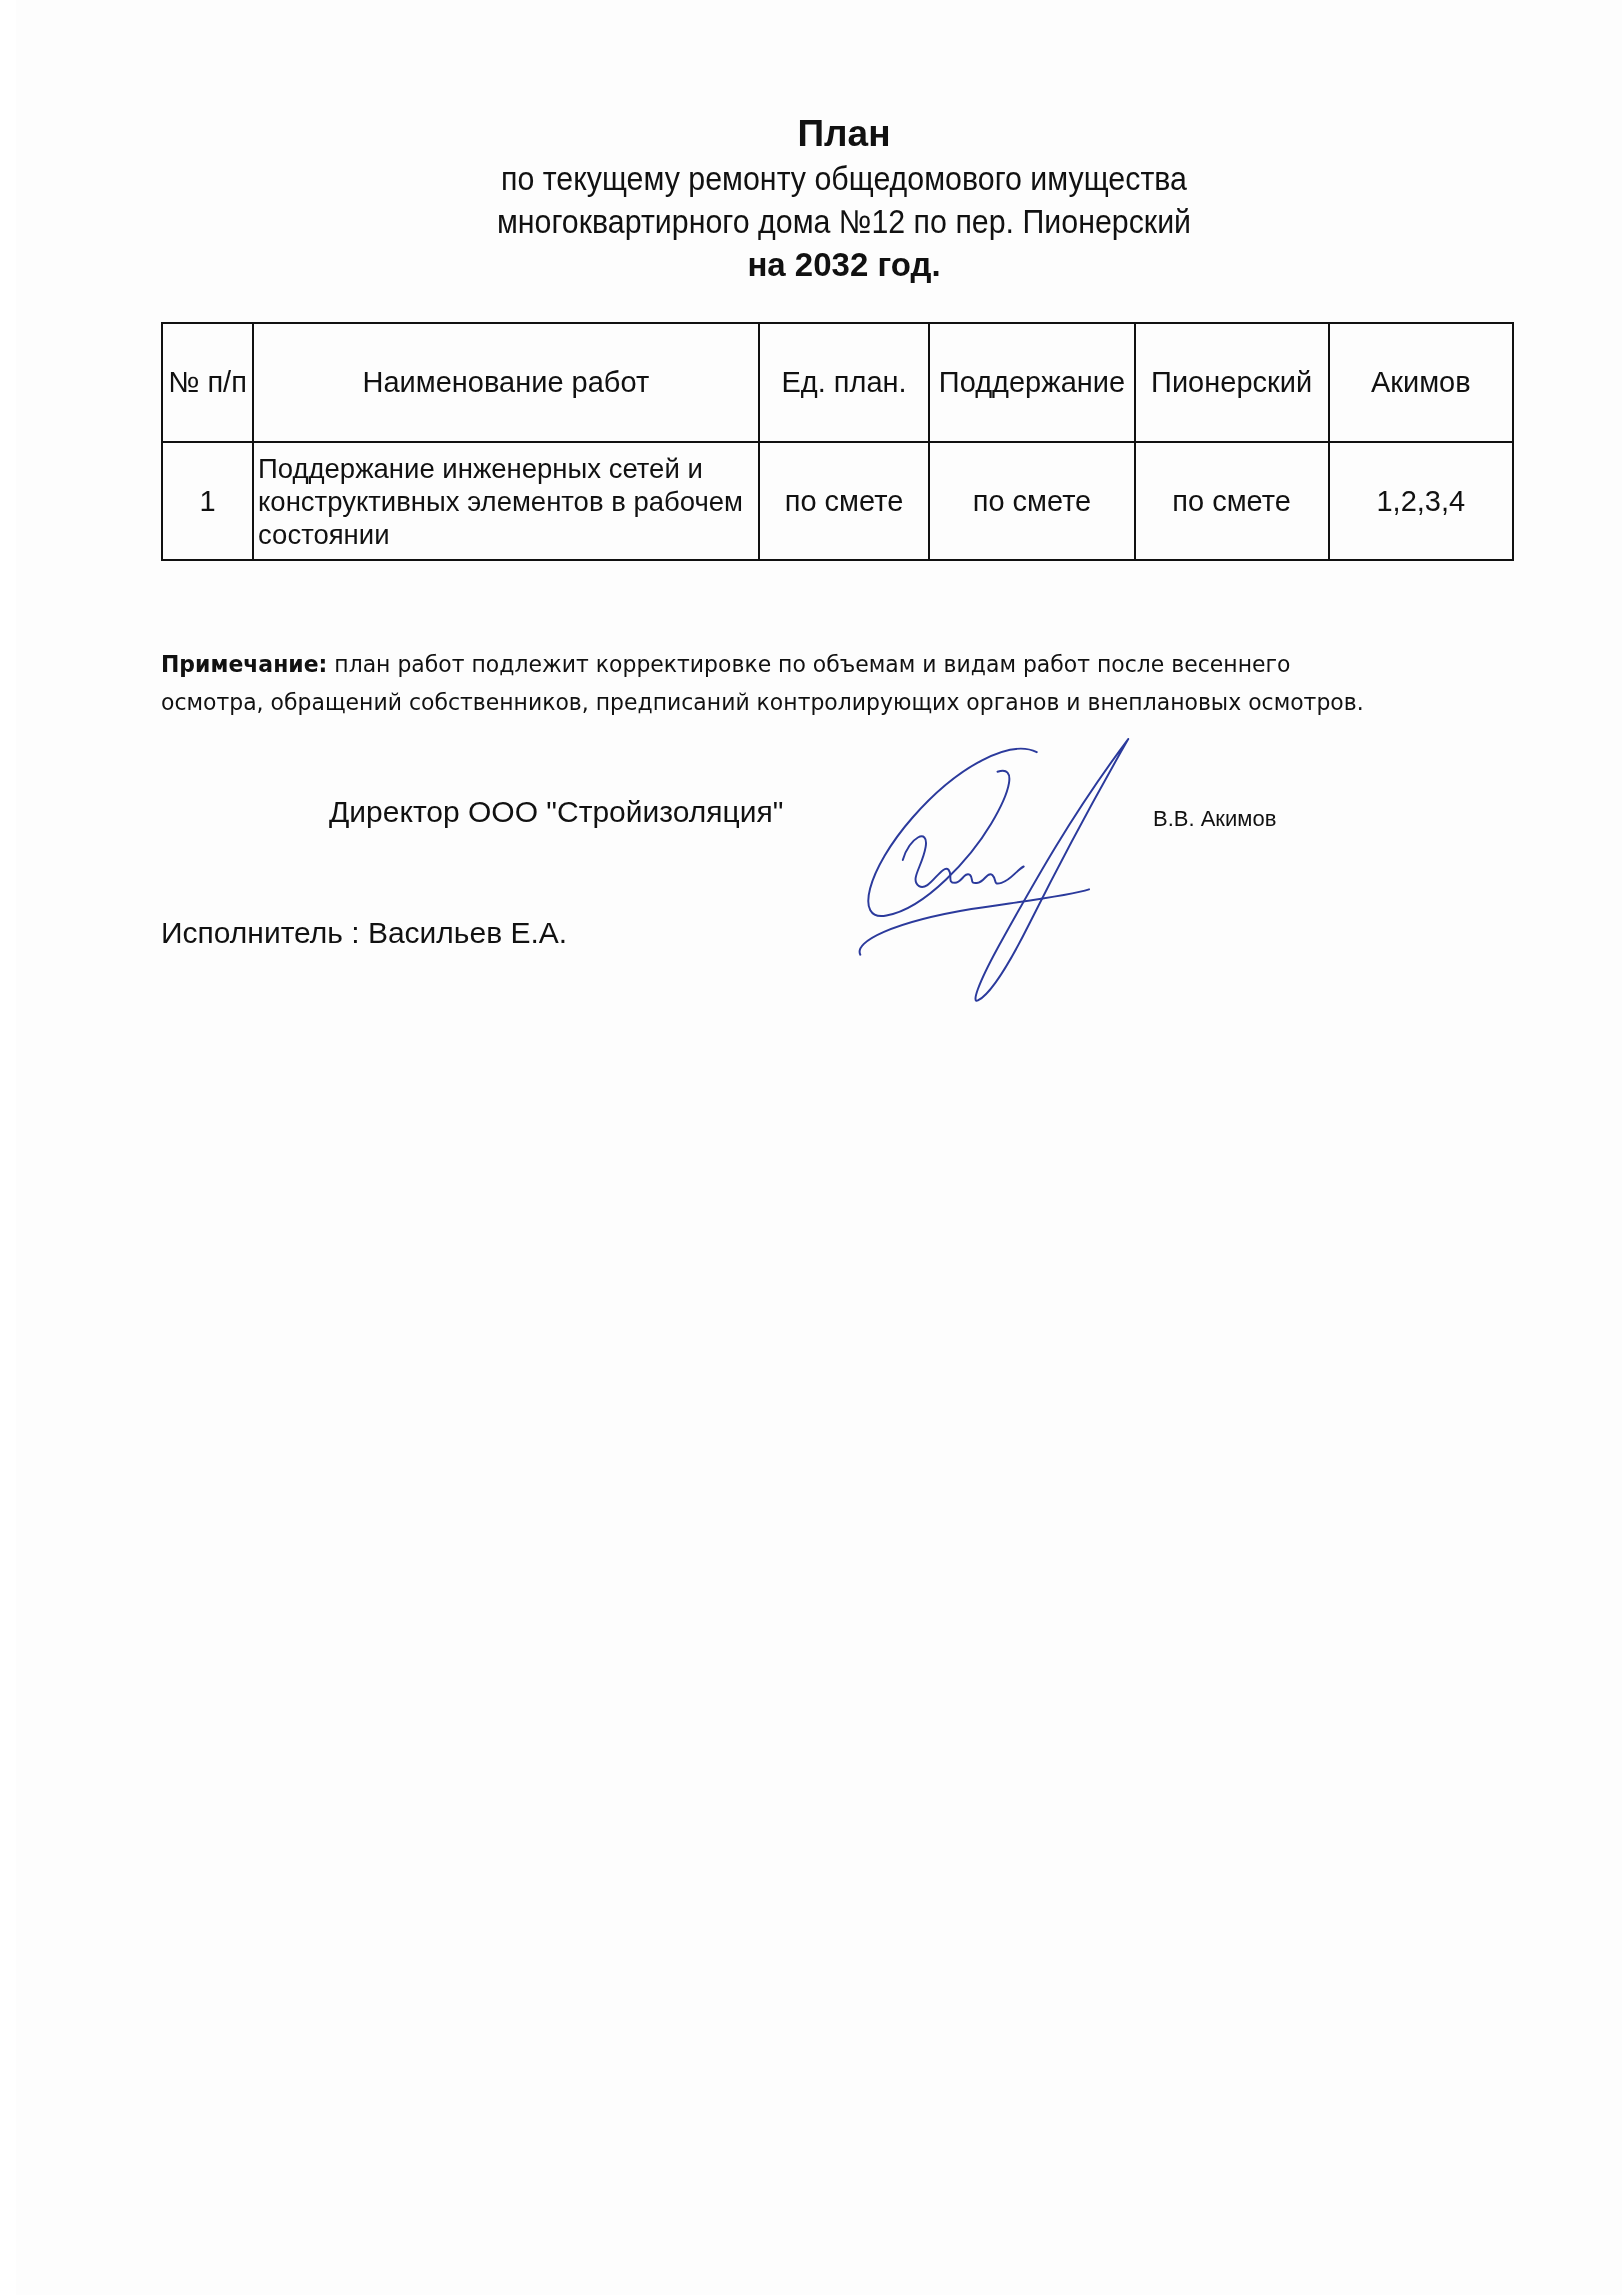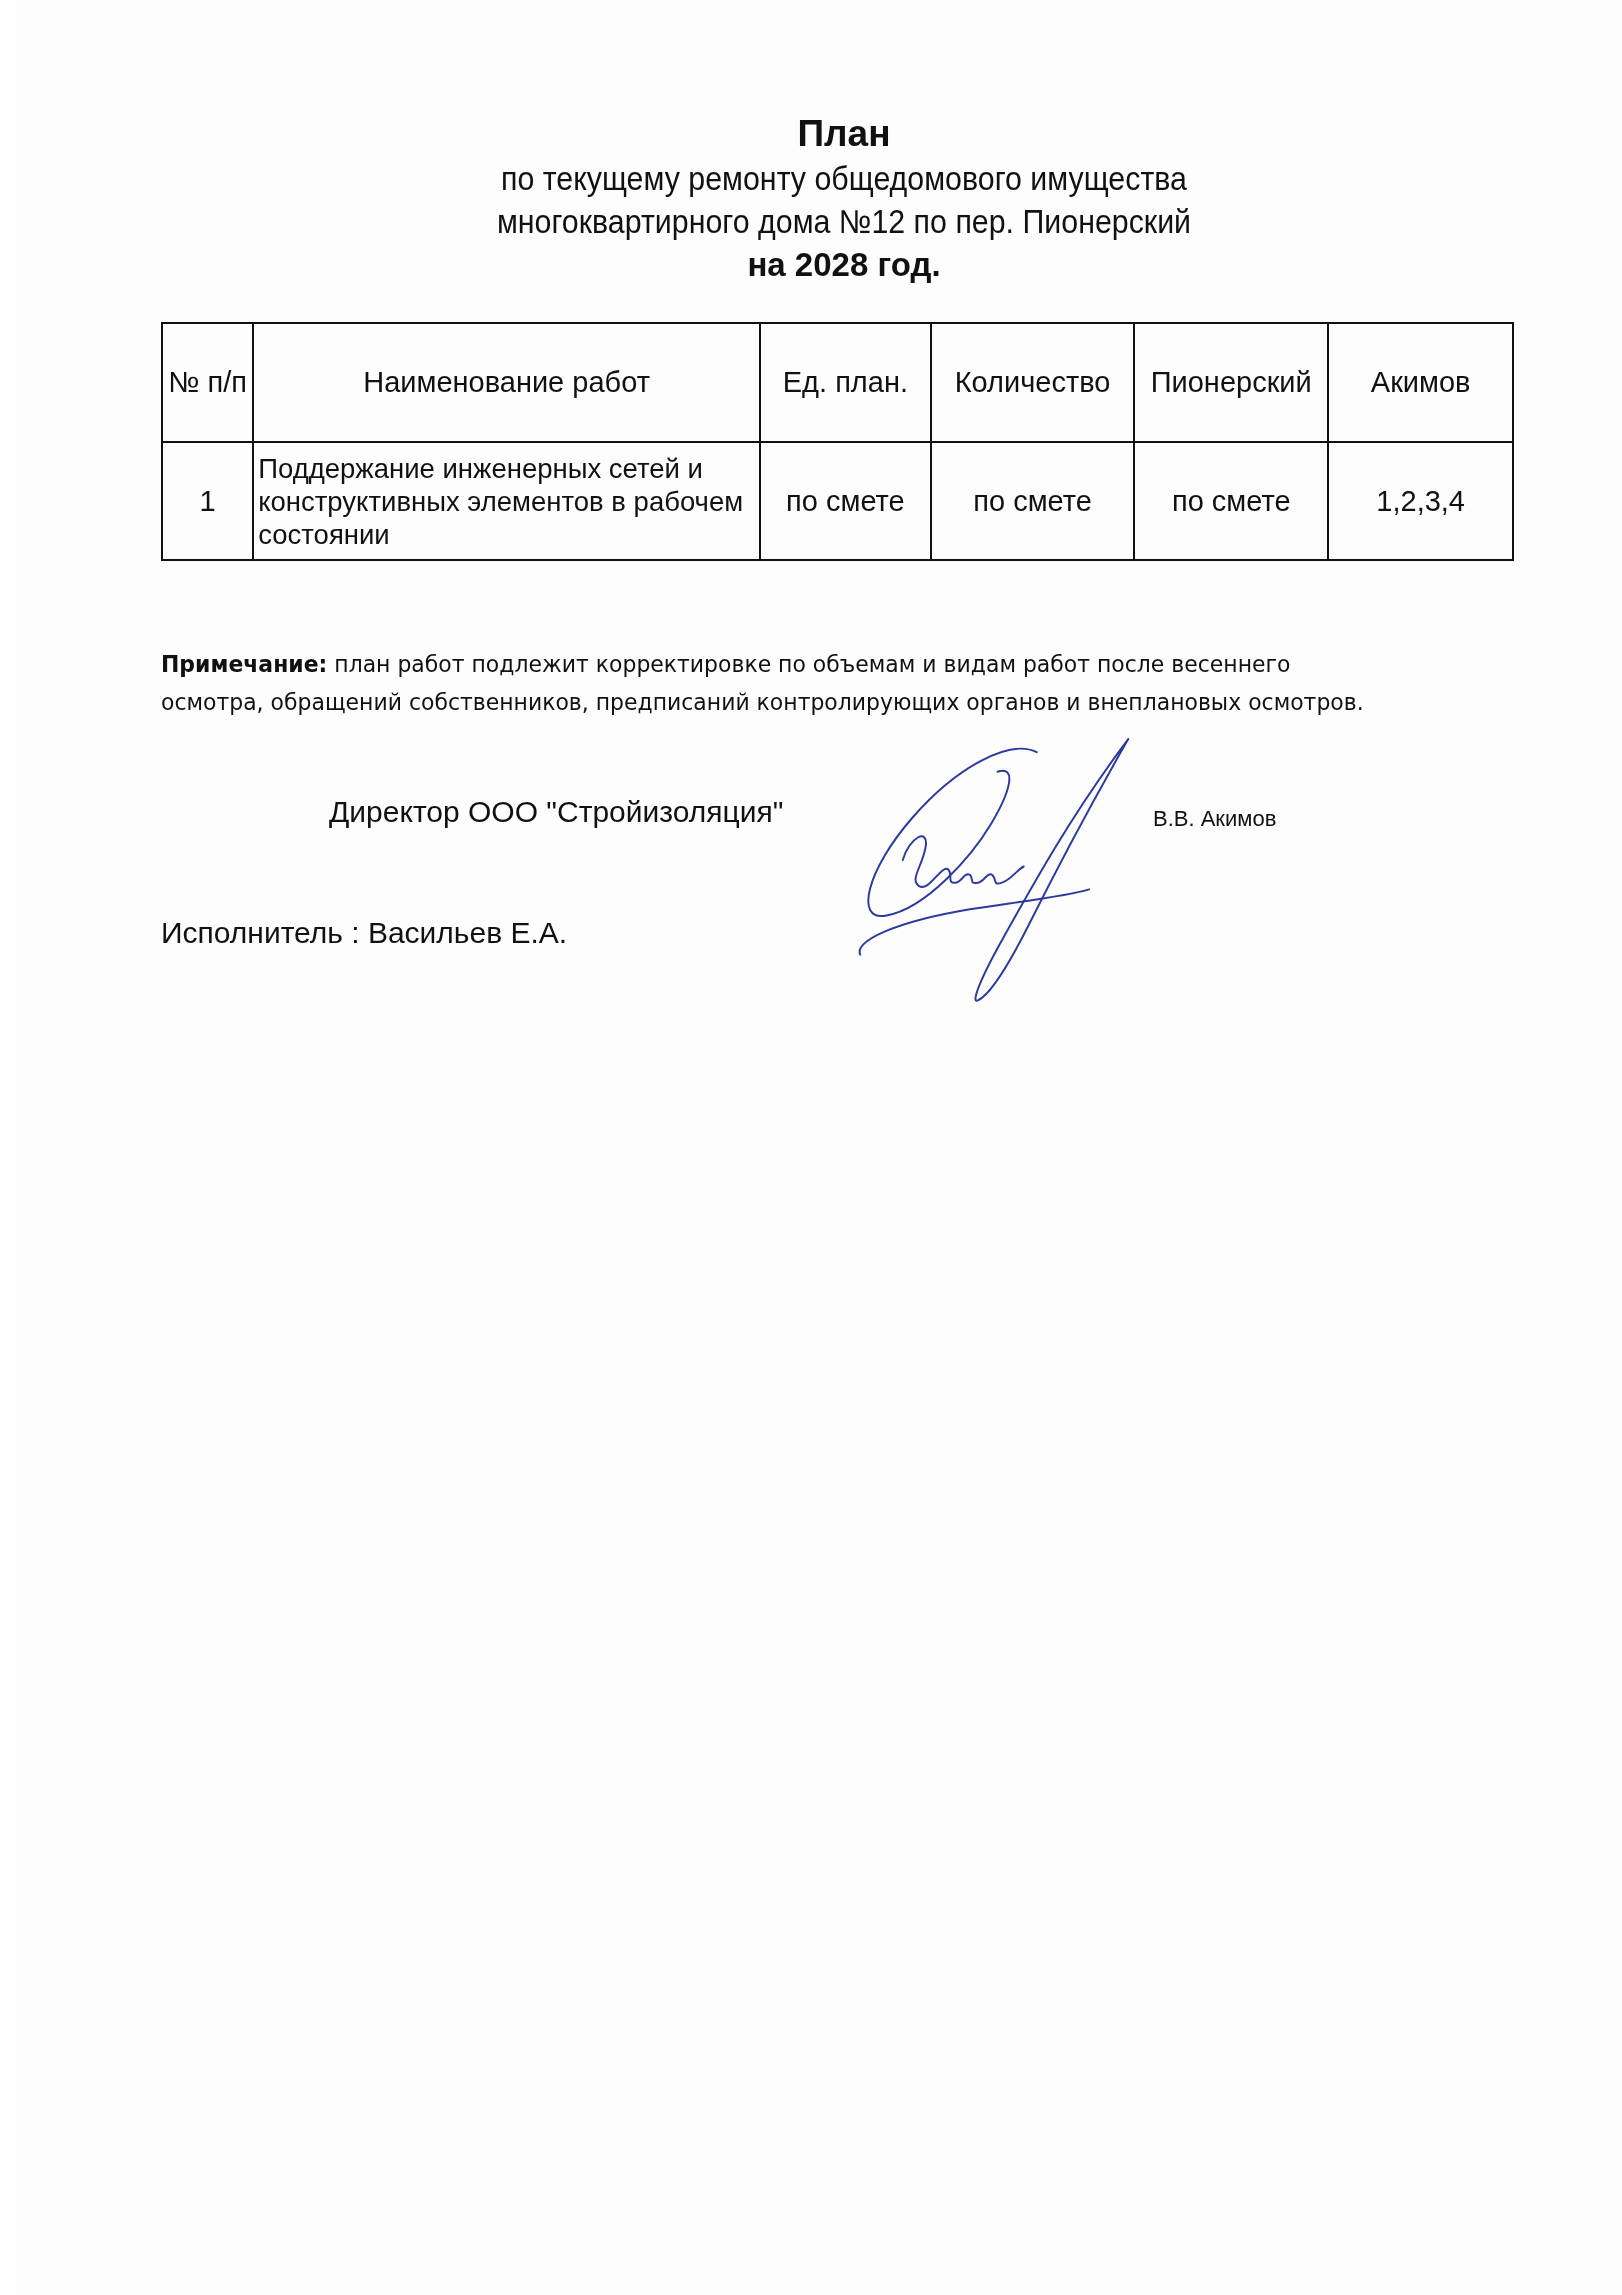--- a/index.html
+++ b/index.html
@@ -29,30 +29,30 @@
   </style>
 </head>
 <body>
 
 <div class="page">
 
   <div class="title-block">
     <p class="title">План</p>
     <p class="subtitle">по текущему ремонту  общедомового имущества</p>
     <p class="subtitle">многоквартирного дома   №12 по пер. Пионерский</p>
-    <p class="year">на 2028 год.</p>
+    <p class="year">на 2032 год.</p>
   </div>
 
   <table class="plan">
     <thead>
       <tr>
         <th class="col-num">№ п/п</th>
         <th class="col-name">Наименование  работ</th>
         <th class="col-unit">Ед. план.</th>
-        <th class="col-qty">Количество</th>
+        <th class="col-qty">Поддержание</th>
         <th class="col-cost">Пионерский</th>
         <th class="col-q">Акимов</th>
       </tr>
     </thead>
     <tbody>
       <tr>
         <td>1</td>
         <td class="name">Поддержание инженерных сетей и конструктивных элементов в рабочем состоянии</td>
         <td>по смете</td>
         <td>по смете</td>

